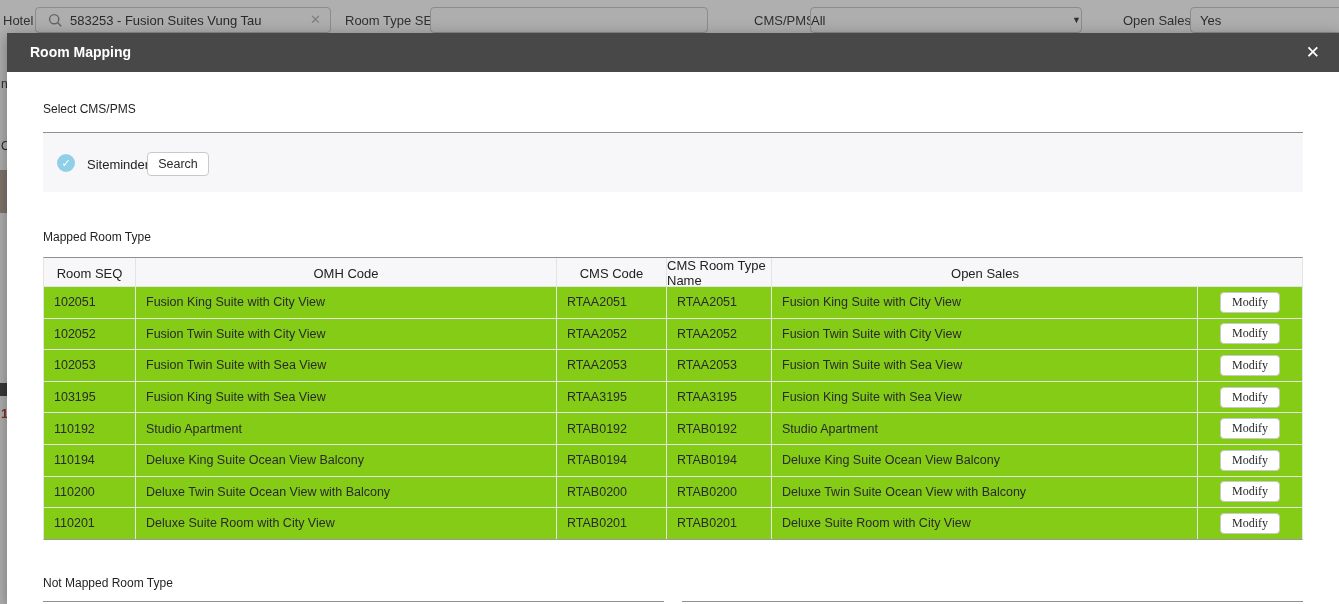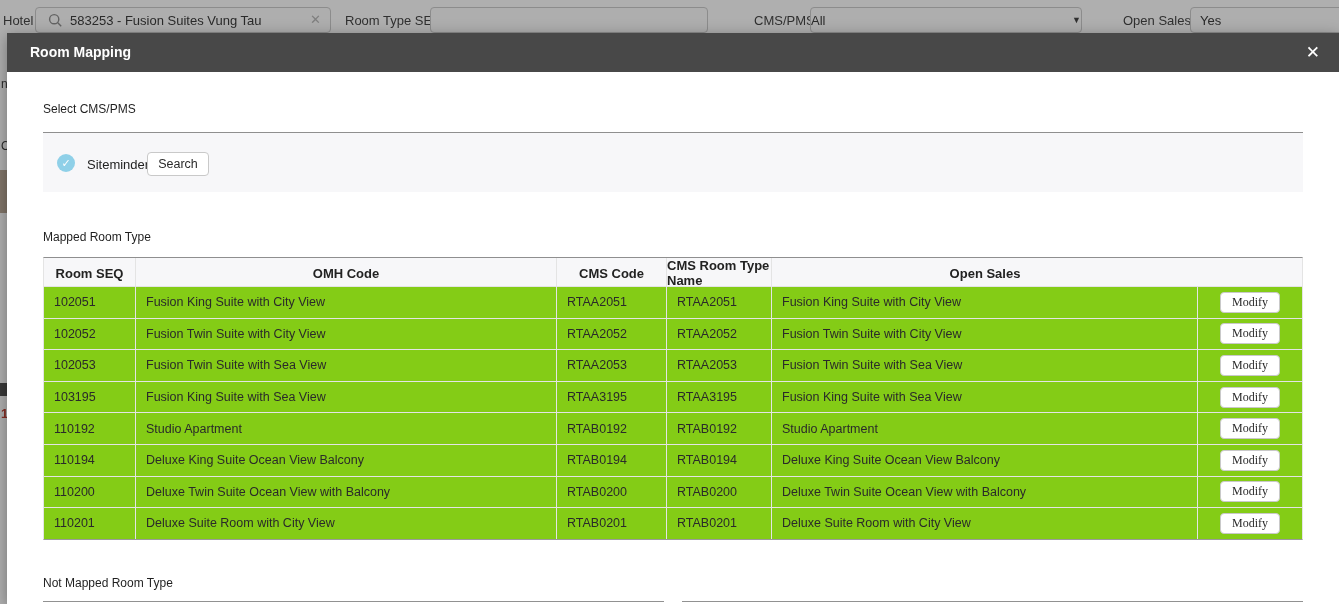--- a/index.html
+++ b/index.html
@@ -64,21 +64,21 @@
     background:#fff; border:1px solid #c9c9c9; border-radius:4px;
     font-size:12.5px; color:#2a2a2a; font-family:inherit; cursor:pointer;
   }
 
   .tbl { position:absolute; left:36px; top:224px; width:1260px;
          border-top:1px solid #8f8f8f; border-left:1px solid #e4e4e4; border-right:1px solid #e4e4e4;
          border-bottom:1px solid #9a9a9a; }
   .tr { display:grid; grid-template-columns:92px 421px 110px 105px 426px 1fr; }
   .tr.head { height:28px; background:#f7f7f9; }
   .tr.body { height:31.6px; border-top:1px solid #e4e4e4; background:#84cc16; }
-  .th { font-size:13px; font-weight:700; color:#222; display:flex; align-items:center; justify-content:center; border-right:1px solid #e4e4e4; }
+  .th { font-size:13px; font-weight:400; color:#222; display:flex; align-items:center; justify-content:center; border-right:1px solid #e4e4e4; }
   .th:last-child { border-right:none; }
   .td { font-size:12.5px; color:#2a2a2a; display:flex; align-items:center; padding:0 10px; border-right:1px solid #e4e4e4; white-space:nowrap; overflow:hidden; }
   .td:last-child { border-right:none; justify-content:center; padding:0; }
   .modify-btn {
     width:60px; height:21px; background:#fff; border:1px solid #c9c9c9; border-radius:4px;
     font-size:12px; color:#2a2a2a; font-family:Liberation Serif, serif; cursor:pointer;
   }
 
   .cutoff-line { position:absolute; top:568px; border-top:1px solid #919191; height:0; }
   .cut-left  { left:36px;  width:621px; }

